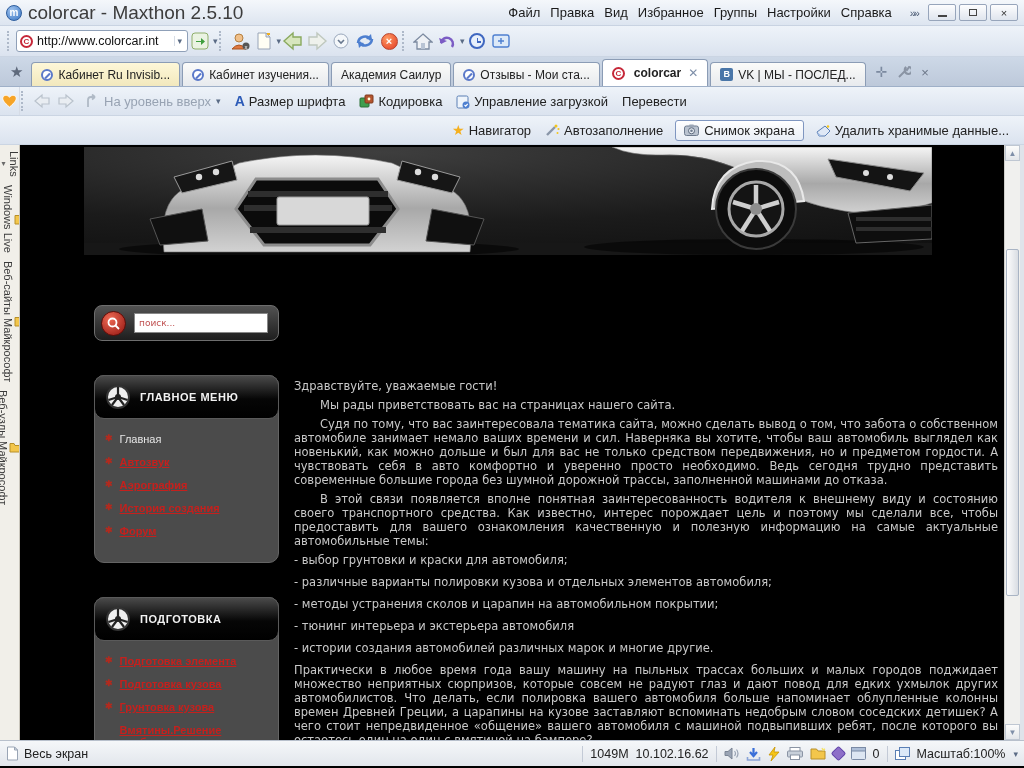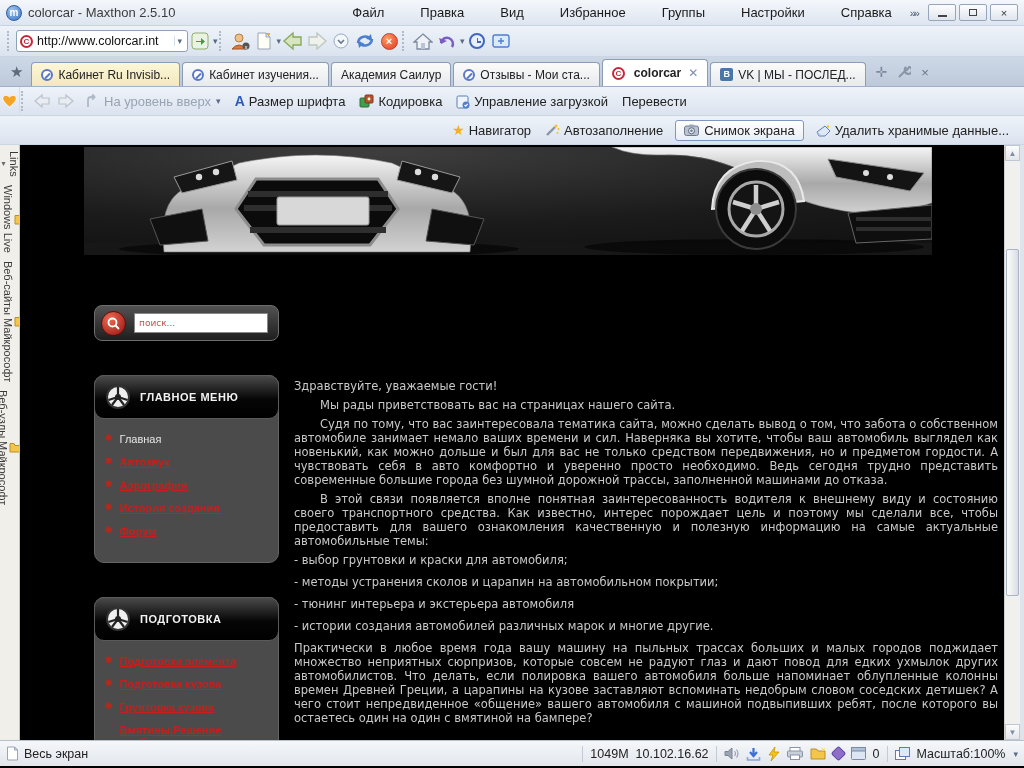--- a/index.html
+++ b/index.html
@@ -2,23 +2,23 @@
 <html><head>
 <meta charset="utf-8">
 <style>
   * { margin:0; padding:0; box-sizing:border-box; }
   html,body { width:1024px; height:768px; overflow:hidden; }
   body { font-family:"Liberation Sans", sans-serif; background:#e8edf4; position:relative; }
 
   
   .titlebar { height:26px; background:linear-gradient(#f4f7fb,#dde5f0); display:flex; align-items:center; padding:0 6px; border-bottom:1px solid #c9d3e2; }
   .mx-icon { width:16px; height:16px; border-radius:50%; background:radial-gradient(circle at 35% 30%,#9fc3ee,#3a76c4); border:1px solid #2d5d9e; color:#fff; font-size:10px; font-weight:bold; text-align:center; line-height:14px; margin-right:6px; }
-  .win-title { font-size:13px; color:#3c3c3c; flex:0 0 auto; }
+  .win-title { font-size:19px; color:#3c3c3c; flex:0 0 auto; }
   .tb-spacer { flex:1; }
-  .menubar { display:flex; gap:36px; font-size:13px; color:#1a1a1a; margin-right:18px; }
+  .menubar { display:flex; gap:10px; font-size:13px; color:#1a1a1a; margin-right:18px; }
   .menubar span { cursor:default; }
   .chev { color:#4a5a74; font-size:11px; margin-right:10px; letter-spacing:-2px; }
   .winbtns { display:flex; gap:3px; }
   .winbtn { width:28px; height:17px; background:linear-gradient(#fdfdfe,#dfe5ee); border:1px solid #97a5bb; border-radius:2px; display:flex; align-items:center; justify-content:center; font-size:11px; color:#333; }
   .glyph-min { width:9px; height:2px; background:#444; margin-top:7px; }
   .glyph-res { width:8px; height:7px; border:1px solid #444; }
   
   .navbar { height:31px; background:linear-gradient(#eef3f9,#dbe3ef); display:flex; align-items:center; padding:0 6px; border-bottom:1px solid #cbd5e3; }
   .grip { width:4px; height:20px; border-left:2px dotted #aeb9c9; margin:0 5px 0 1px; }
   .urlbox { width:172px; height:22px; background:#fff; border:1px solid #8fa0b8; border-radius:3px; display:flex; align-items:center; padding:0 3px; }
@@ -512,20 +512,21 @@
         </div>
 
       </div>
 
       <div class="rightcol">
         <p>Здравствуйте, уважаемые гости!</p>
         <p class="ind">Мы рады приветствовать вас на страницах нашего сайта.</p>
         <p class="ind">Судя по тому, что вас заинтересовала тематика сайта, можно сделать вывод о том, что забота о собственном автомобиле занимает немало ваших времени и сил. Наверняка вы хотите, чтобы ваш автомобиль выглядел как новенький, как можно дольше и был для вас не только средством передвижения, но и предметом гордости. А чувствовать себя в авто комфортно и уверенно просто необходимо. Ведь сегодня трудно представить современные большие города без шумной дорожной трассы, заполненной машинами до отказа.</p>
         <p class="ind">В этой связи появляется вполне понятная заинтересованность водителя к внешнему виду и состоянию своего транспортного средства. Как известно, интерес порождает цель и поэтому мы сделали все, чтобы предоставить для вашего ознакомления качественную и полезную информацию на самые актуальные автомобильные темы:</p>
         <p class="li">- выбор грунтовки и краски для автомобиля;</p>
+        <p class="li">- различные варианты полировки кузова и отдельных элементов автомобиля;</p>
         <p class="li">- методы устранения сколов и царапин на автомобильном покрытии;</p>
         <p class="li">- тюнинг интерьера и экстерьера автомобиля</p>
         <p class="li">- истории создания автомобилей различных марок и многие другие.</p>
         <p>Практически в любое время года вашу машину на пыльных трассах больших и малых городов поджидает множество неприятных сюрпризов, которые совсем не радуют глаз и дают повод для едких ухмылок других автомобилистов. Что делать, если полировка вашего автомобиля больше напоминает облупленные колонны времен Древней Греции, а царапины на кузове заставляют вспоминать недобрым словом соседских детишек? А чего стоит непредвиденное «общение» вашего автомобиля с машиной подвыпивших ребят, после которого вы остаетесь один на один с вмятиной на бампере?</p>
 
       </div>
     </div>
   </div>
 
   <div class="scrollbar">

